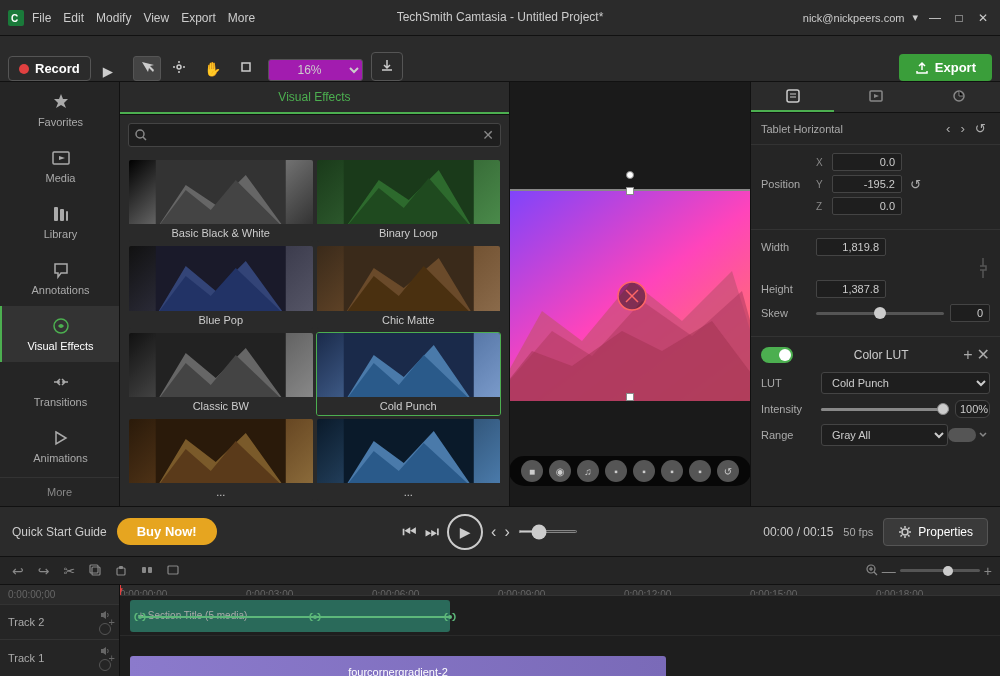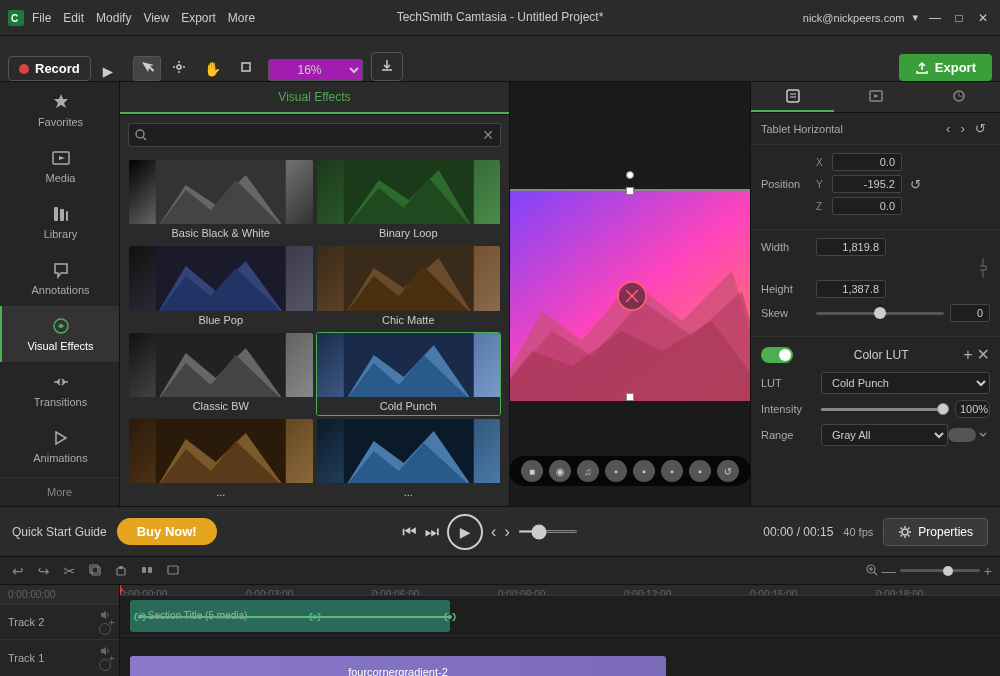--- a/index.html
+++ b/index.html
@@ -554,21 +554,21 @@
   <button id="buy-now">Buy Now!</button>
   <div id="transport">
     <button class="transport-btn">⏮</button>
     <button class="transport-btn">⏭</button>
     <button class="play-btn">▶</button>
     <button class="transport-btn">‹</button>
     <button class="transport-btn">›</button>
     <input type="range" min="0" max="100" value="30" id="volume-slider" style="width: 60px; accent-color: rgb(204, 204, 204);">
   </div>
   <span id="time-display">00:00 / 00:15</span>
-  <span id="fps-display">40 fps</span>
+  <span id="fps-display">50 fps</span>
   <button id="properties-btn">
     <svg width="14" height="14" viewBox="0 0 14 14">
         <circle cx="7" cy="7" r="3" fill="none" stroke="#ccc" stroke-width="1.5"></circle>
         <path d="M7 1 L7 3 M7 11 L7 13 M1 7 L3 7 M11 7 L13 7 M2.5 2.5 L4 4 M10 10 L11.5 11.5 M11.5 2.5 L10 4 M4 10 L2.5 11.5" stroke="#ccc" stroke-width="1.5"></path>
       </svg>
     <span>Properties</span>
   </button>
 </div>
 
 <div id="timeline">

